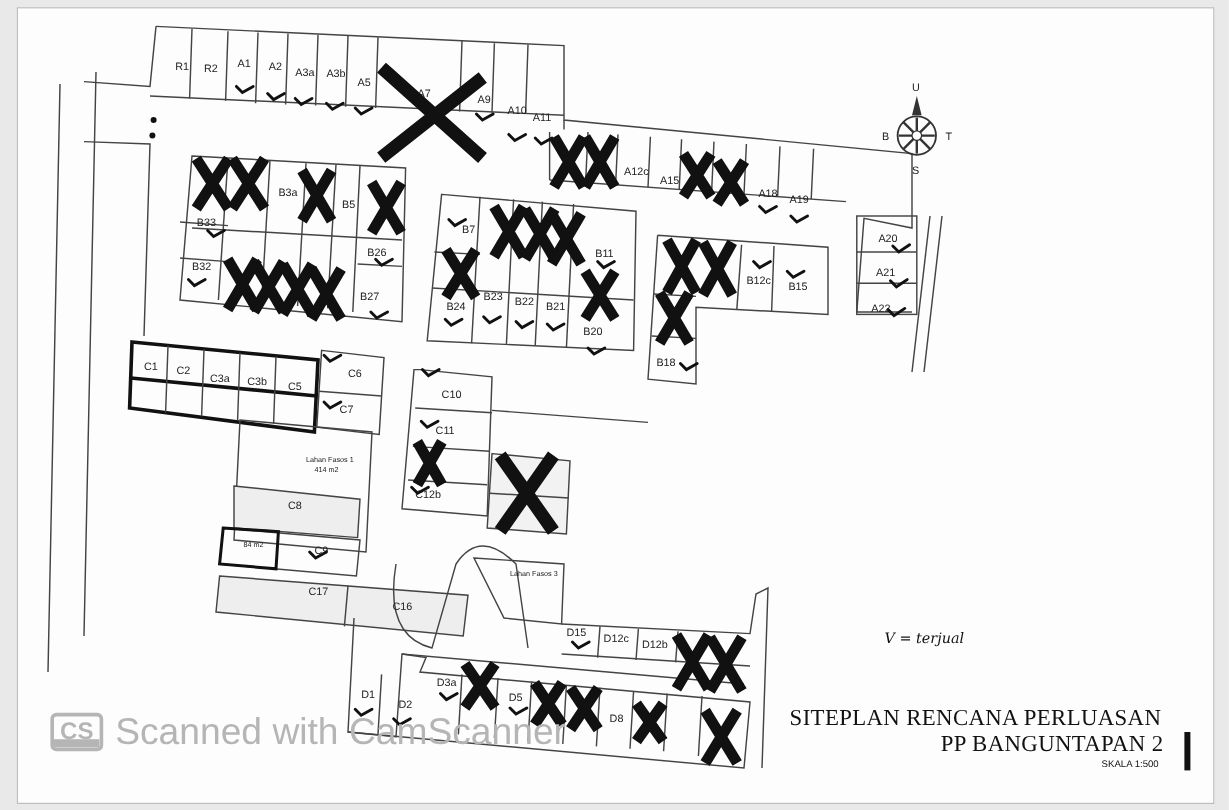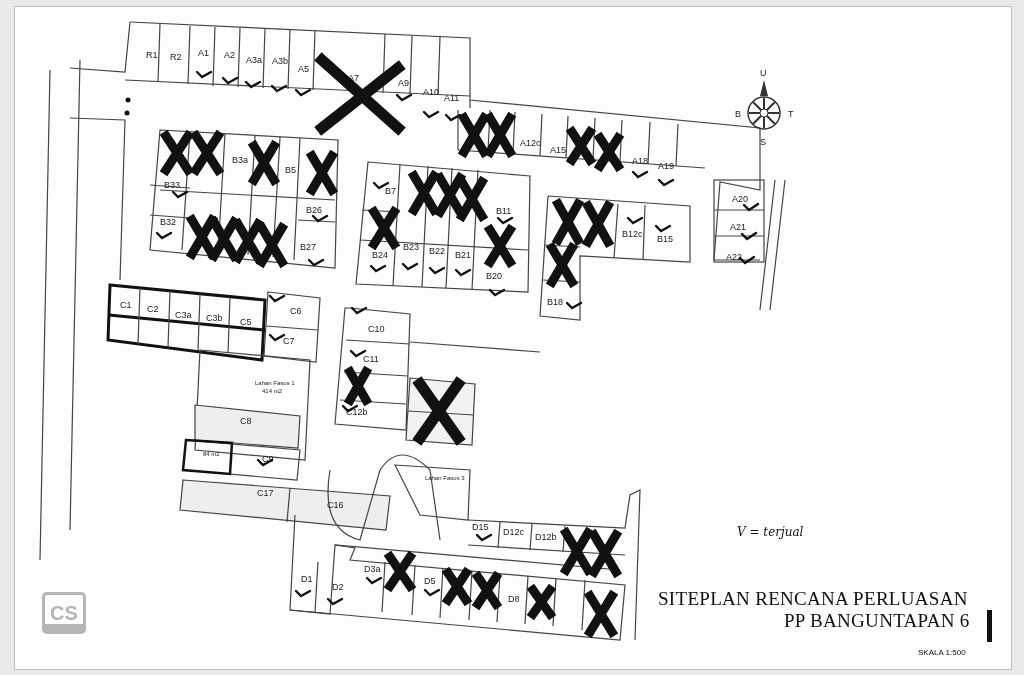--- a/index.html
+++ b/index.html
@@ -11,32 +11,32 @@
     }
     .paper {
       position: absolute; left: 14px; top: 6px; width: 996px; height: 662px;
       background: #fdfdfd; border: 1px solid #bdbdbd;
     }
     svg.plan { position: absolute; left: 0; top: 0; }
     .lbl { font-size: 9px; fill: #222; font-family: "Liberation Sans", sans-serif; }
     .ttl-1, .ttl-2 { position: absolute; color: #111; font-size: 19px; letter-spacing: 0.3px; font-family: Liberation Serif, serif; }
     .ttl-1 { left: 658px; top: 588px; }
     .ttl-2 { left: 784px; top: 610px; }
-    .scale { position: absolute; left: 918px; top: 648px; font-size: 8px; color: #111; }
+    .scale { position: absolute; left: 918px; top: 632px; font-size: 8px; color: #111; }
     .scale-bar { position: absolute; left: 987px; top: 610px; width: 5px; height: 32px; background: #111; }
     .legend {
       position: absolute; left: 737px; top: 525px; font-size: 12px; color: #111;
       font-family: "DejaVu Serif", serif; font-style: italic;
     }
     .watermark {
       position: absolute; left: 42px; top: 592px; display: flex; align-items: center; gap: 10px;
       color: #b5b5b5; font-size: 31px;
     }
     .cs-logo {
-      width: 44px; height: 42px; border: 3px solid #b5b5b5; border-radius: 5px;
+      width: 44px; height: 32px; border: 3px solid #b5b5b5; border-radius: 5px;
       box-sizing: border-box; display: flex; align-items: center; justify-content: center;
       font-weight: bold; font-size: 20px; color: #b5b5b5; position: relative; overflow: hidden;
     }
     .cs-logo::after { content: ""; position: absolute; left: 0; right: 0; bottom: 0; height: 7px; background: #b5b5b5; }
   </style>
 </head>
 <body>
 
 <div class="paper"></div>
 
@@ -309,19 +309,20 @@
     <text x="760" y="76" class="lbl">U</text>
     <text x="735" y="117" class="lbl">B</text>
     <text x="788" y="117" class="lbl">T</text>
     <text x="760" y="145" class="lbl">S</text>
   </g>
 </svg>
 
 <div class="legend">V = terjual</div>
 
 <div class="ttl-1">SITEPLAN RENCANA PERLUASAN</div>
-<div class="ttl-2">PP BANGUNTAPAN 6</div>
+<div class="ttl-2">PP BANGUNTAPAN 2</div>
 <div class="scale">SKALA 1:500</div>
 <div class="scale-bar"></div>
 
 <div class="watermark">
   <div class="cs-logo">CS</div>
+  <span>Scanned with CamScanner</span>
 </div>
 
 </body></html>

